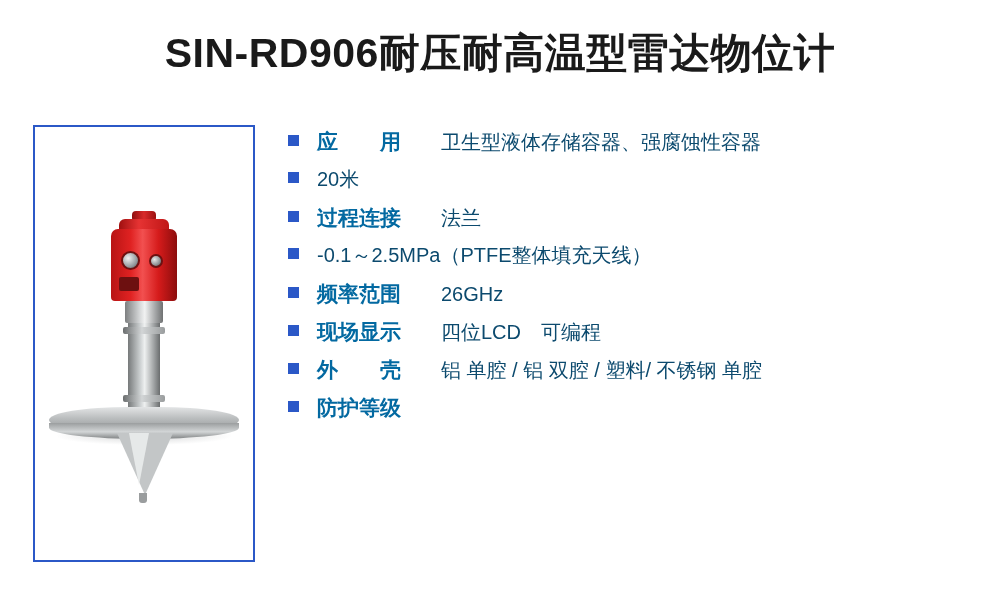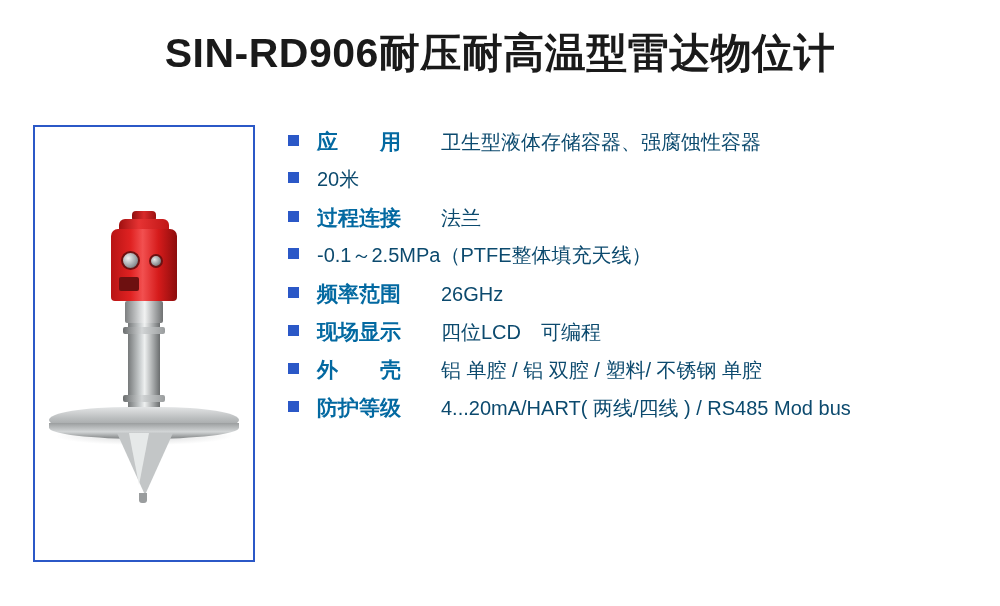--- a/index.html
+++ b/index.html
@@ -299,17 +299,16 @@
 
     <div class="spec-row">
       <span class="bullet"></span>
       <span class="spec-label">外　　壳</span>
       <span class="spec-value">铝 单腔 / 铝 双腔 / 塑料/ 不锈钢 单腔</span>
     </div>
 
     <div class="spec-row">
       <span class="bullet"></span>
       <span class="spec-label">防护等级</span>
-      <span class="spec-value">4...20mA/HART( 两线/四线 ) /  RS485  Mod bus</span>
     </div>
 
   </div>
 </div>
 
 </body></html>

